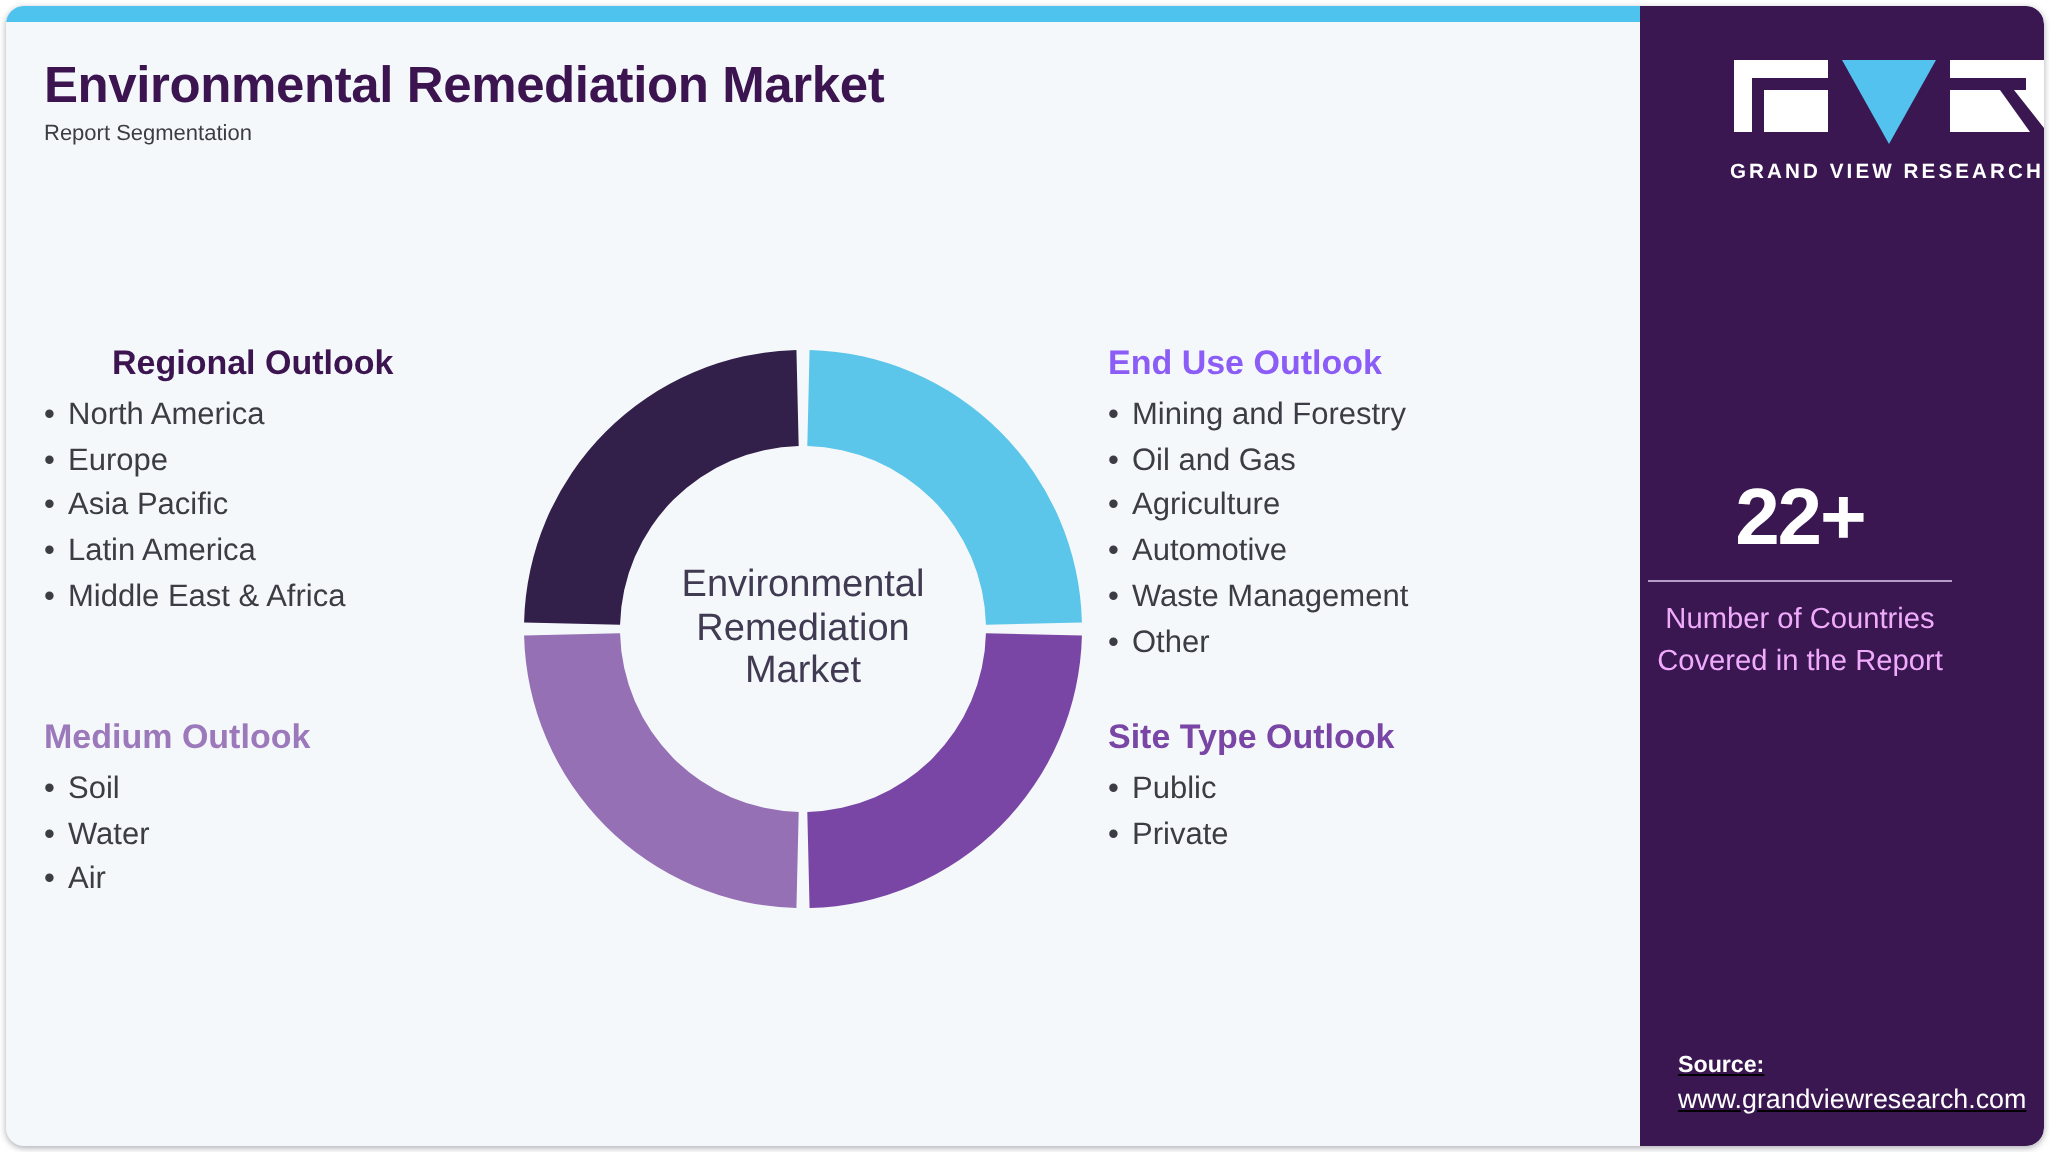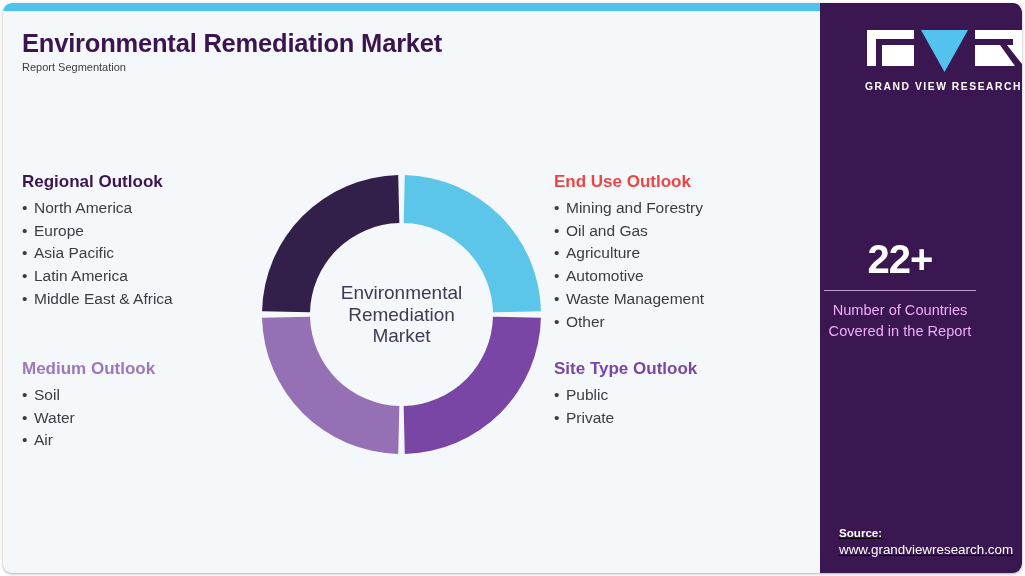--- a/index.html
+++ b/index.html
@@ -21,23 +21,23 @@
          color:#3c1450;letter-spacing:-0.2px;white-space:nowrap;}
   .subtitle{position:absolute;left:19px;top:58px;font-size:11px;color:#3c3c44;
             white-space:nowrap;}
 
   
   .col{position:absolute;}
   .col-left{left:19px;}
   .col-right{left:551px;}
 
   .sec-head{font-size:17px;font-weight:bold;white-space:nowrap;line-height:1;}
-  .sec-head.dark  {color:#3c1450;}
+  .sec-head.dark  {color:#3c1450;margin-left:34px;}
   .sec-head.mauve {color:#9c79bb;}
-  .sec-head.cyan  {color:#ef4444;}
+  .sec-head.cyan  {color:#8b5cf6;}
   .sec-head.purple{color:#7a46a5;}
 
   ul.items{list-style:none;margin:0;padding:0;}
   ul.items li{font-size:15.5px;color:#3c3c44;line-height:22.7px;white-space:nowrap;
               padding-left:12px;position:relative;}
   ul.items li:before{content:"\2022";position:absolute;left:0;top:0;color:#3c3c44;}
 
   
   #regional-block{top:170px;}
   #medium-block  {top:357px;}

